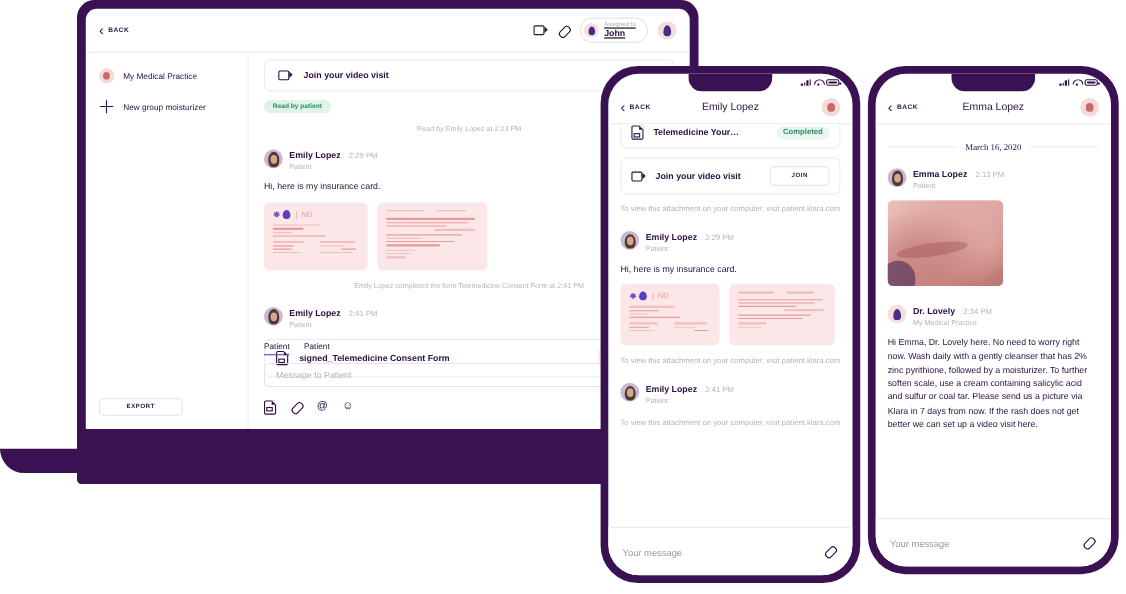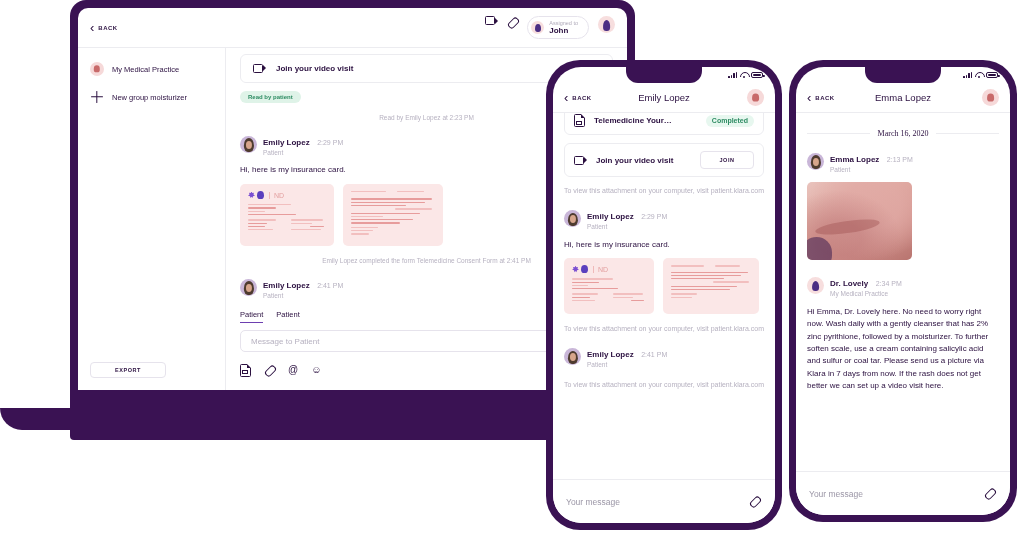--- a/index.html
+++ b/index.html
@@ -47,21 +47,21 @@
   }
   .lt-back { display: flex; align-items: center; gap: 4px; color: #2b1040; }
   .lt-back .chev { font-size: 13px; line-height: 1; font-weight: 300;}
   .lt-back .lbl { font-size: 6px; font-weight: 700; letter-spacing: .08em; }
   .lt-title-wrap {
     position: absolute; left: 0; right: 0; text-align: center; pointer-events: none;
   }
   .lt-title { font-size: 9.5px; color: #2b1040; font-weight: 400; }
   .lt-title .arrow { font-weight: 300; font-size: 9px; }
   .lt-dob { font-size: 6.5px; color: #a9a4b2; margin-top: 1px; }
-  .lt-right { margin-left: auto; display: flex; align-items: flex-start; gap: 9px; }
+  .lt-right { margin-left: auto; display: flex; align-items: center; gap: 9px; text-decoration: underline; }
   .assigned-pill {
     display: flex; align-items: center; gap: 5px;
     border: 1px solid #e6e3ec; border-radius: 20px;
     padding: 2.5px 10px 2.5px 3px; background: #fff;
   }
   .assigned-txt .a1 { font-size: 5.5px; color: #b0abba; line-height: 1.15; }
   .assigned-txt .a2 { font-size: 8px; color: #2b1040; font-weight: 700; line-height: 1.15; }
 
   .avatar {
     border-radius: 50%; background: #f7dede; display: block;
@@ -406,20 +406,29 @@
           <span>
             <span style="display:block">
               <span class="mh-name">Emily Lopez</span>
               <span class="mh-time">2:41 PM</span>
             </span>
             <span class="mh-role" style="display:block">Patient</span>
           </span>
           <span class="chev-d"></span>
         </div>
 
+        <div class="attach-row">
+          <span class="doc-ic">
+              <i class="sh"></i>
+              <i class="fold"></i>
+              <i class="sq"></i>
+            </span>
+          <span class="attach-name">signed_Telemedicine Consent Form</span>
+          <span class="view-btn">VIEW</span>
+        </div>
 
         <div class="composer">
           <div class="tabs">
             <span class="tab active">Patient</span>
             <span class="tab">Patient</span>
           </div>
           <div class="msg-input">Message to Patient</div>
           <div class="comp-row">
             <div class="comp-icons">
               <span class="doc-ic">

